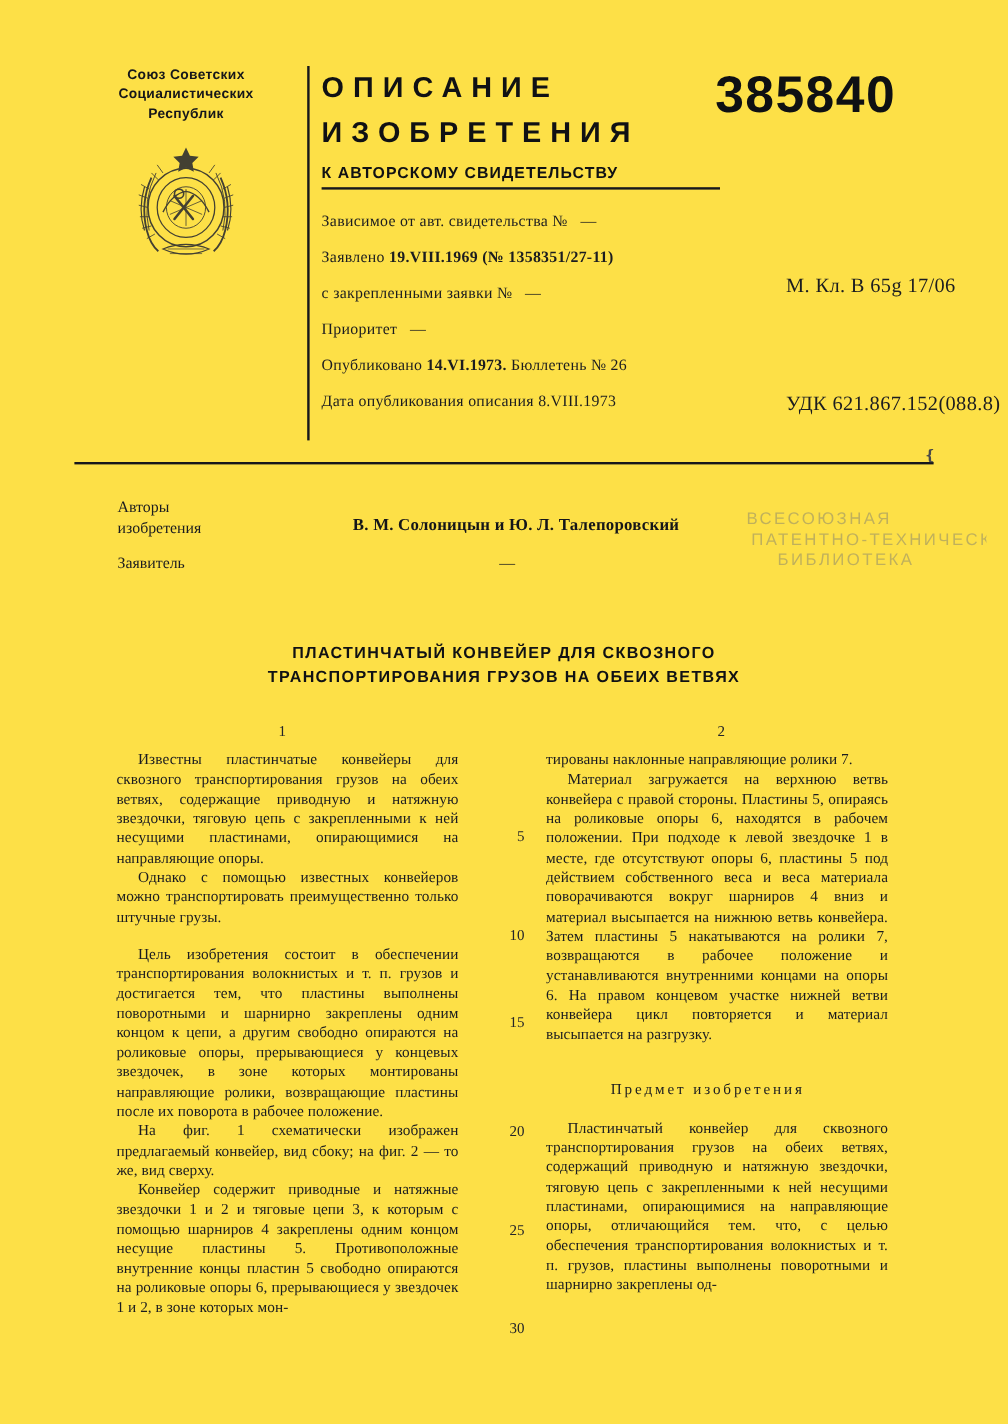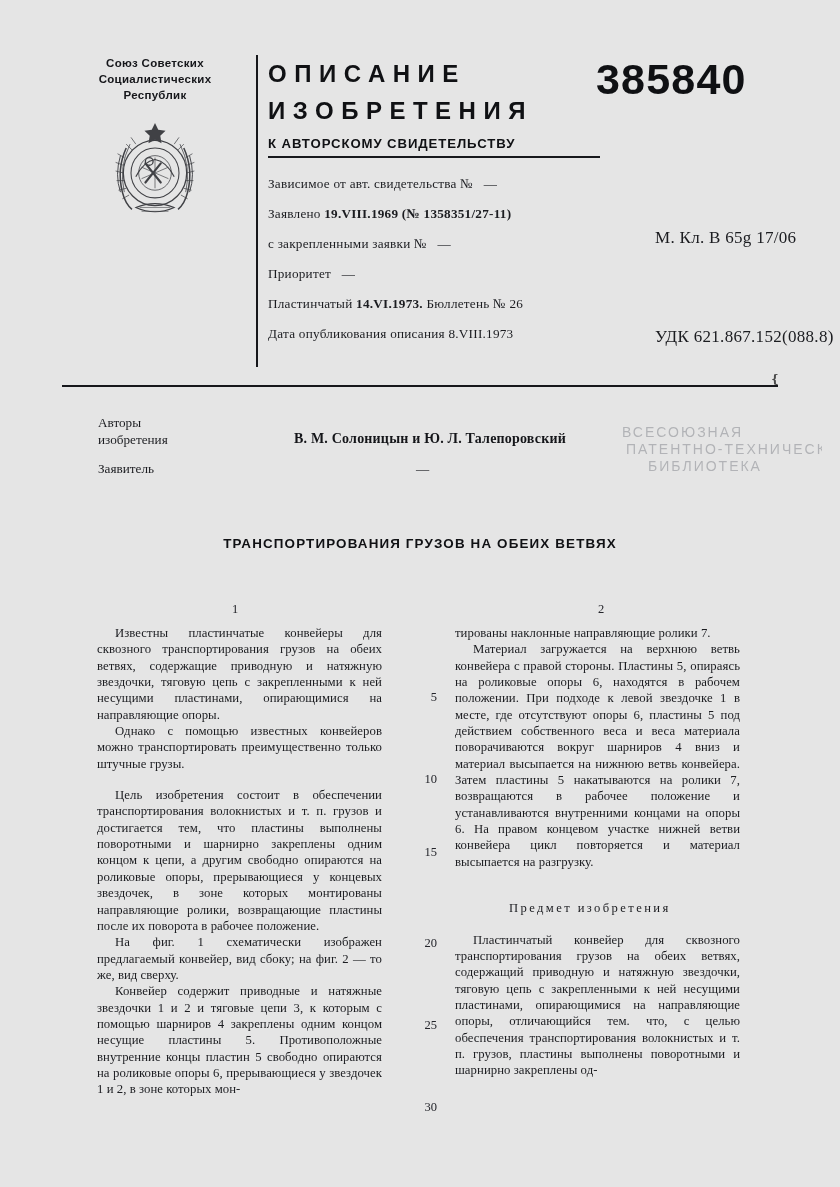--- a/index.html
+++ b/index.html
@@ -11,21 +11,21 @@
     width: 840px;
     height: 1187px;
     position: relative;
     font-family: "Liberation Serif", "DejaVu Serif", serif;
     color: #1a1a1a;
     overflow: hidden;
   }
   .page {
     position: absolute;
     inset: 0;
-    background: #e5e5e5;
+    background: #fde047;
   }
 
   
   .masthead {
     position: absolute;
     left: 60px;
     top: 55px;
     width: 720px;
     height: 320px;
   }
@@ -345,21 +345,21 @@
         </div>
         <div class="biblio-row">
           <span>с закрепленными заявки №</span>&nbsp;&nbsp;
           <span>—</span>
         </div>
         <div class="biblio-row">
           <span>Приоритет</span>&nbsp;&nbsp;
           <span>—</span>
         </div>
         <div class="biblio-row">
-          <span>Пластинчатый</span>
+          <span>Опубликовано</span>
           <b>14.VI.1973.</b>
           <span>Бюллетень № 26</span>
         </div>
         <div class="biblio-row">
           <span>Дата опубликования описания</span>
           <span>8.VIII.1973</span>
         </div>
       </div>
     </div>
 
@@ -384,20 +384,21 @@
     <div class="ap-value">—</div>
   </div>
 
   <div class="stamp">
     <div class="stamp-line l1">ВСЕСОЮЗНАЯ</div>
     <div class="stamp-line l2">ПАТЕНТНО-ТЕХНИЧЕСКАЯ</div>
     <div class="stamp-line l3">БИБЛИОТЕКА</div>
   </div>
 
   <div class="doc-title">
+    <div>ПЛАСТИНЧАТЫЙ КОНВЕЙЕР ДЛЯ СКВОЗНОГО</div>
     <div>ТРАНСПОРТИРОВАНИЯ ГРУЗОВ НА ОБЕИХ ВЕТВЯХ</div>
   </div>
 
   <div class="colnum c1">1</div>
   <div class="colnum c2">2</div>
 
   <div class="col left">
     <p>Известны пластинчатые конвейеры для сквозного транспортирования грузов на обеих ветвях, содержащие приводную и натяжную звездочки, тяговую цепь с закрепленными к ней несущими пластинами, опирающимися на направляющие опоры.</p>
     <p>Однако с помощью известных конвейеров можно транспортировать преимущественно только штучные грузы.</p>
     <p class="gap">Цель изобретения состоит в обеспечении транспортирования волокнистых и т. п. грузов и достигается тем, что пластины выполнены поворотными и шарнирно закреплены одним концом к цепи, а другим свободно опираются на роликовые опоры, прерывающиеся у концевых звездочек, в зоне которых монтированы направляющие ролики, возвращающие пластины после их поворота в рабочее положение.</p>

